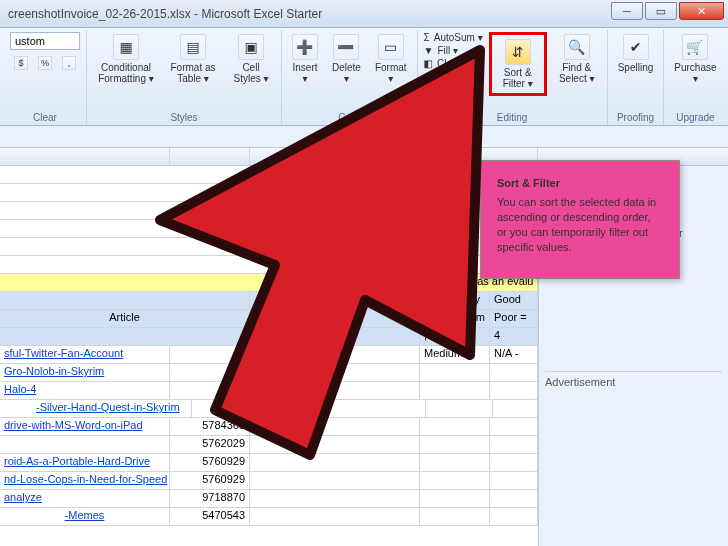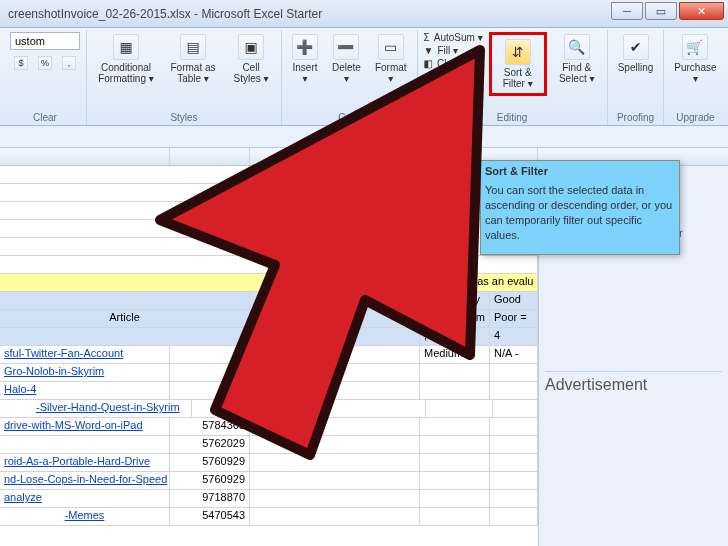--- a/index.html
+++ b/index.html
@@ -40,24 +40,24 @@
 .row { display: flex; height: 18px; border-bottom: 1px solid #d4d4d4; font-size: 11px; }
 .row .c { padding: 1px 4px; overflow: hidden; white-space: nowrap; border-right: 1px solid #d4d4d4; }
 .hdr-row { background: #ffff9c; font-weight: normal; }
 .hdr-row2 { background: #cfe0f7; }
 .link { color: #0645c9; text-decoration: underline; }
 
 
 .sidepanel { position: absolute; right: 0; top: 166px; width: 190px; height: 380px; background: #eaf1fb; border-left: 1px solid #b7c9e0; font-size: 11px; padding: 6px; }
 .sidepanel a { color: #0b56c8; text-decoration: none; display: block; margin-bottom: 4px; }
 .sidepanel .hd { font-weight: bold; color: #333; margin: 10px 0 4px 0; display: flex; align-items: center; gap: 4px; }
-.sidepanel .adbox { margin-top: 120px; font-size: 16px; color: #555; border-top: 1px solid #c4d5ea; padding-top: 4px; }
-
-
-.tooltip { position: absolute; left: 480px; top: 160px; width: 200px; background: #7dd3fc; border: 1px solid #8c8c78; padding: 4px; font-size: 11px; color: #333; box-shadow: 2px 2px 6px rgba(0,0,0,0.25); z-index: 5; }
+.sidepanel .adbox { margin-top: 120px; font-size: 11px; color: #555; border-top: 1px solid #c4d5ea; padding-top: 4px; }
+
+
+.tooltip { position: absolute; left: 480px; top: 160px; width: 200px; background: #ec4899; border: 1px solid #8c8c78; padding: 16px; font-size: 11px; color: #333; box-shadow: 2px 2px 6px rgba(0,0,0,0.25); z-index: 5; }
 .tooltip .tt-title { font-weight: bold; margin-bottom: 6px; }
 .tooltip p { margin-bottom: 8px; line-height: 1.35; }
 
 
 .cursor-arrow { position: absolute; left: 140px; top: 40px; z-index: 10; pointer-events: none; }
 </style>
 </head>
 <body>
 
 <div class="title-bar">

